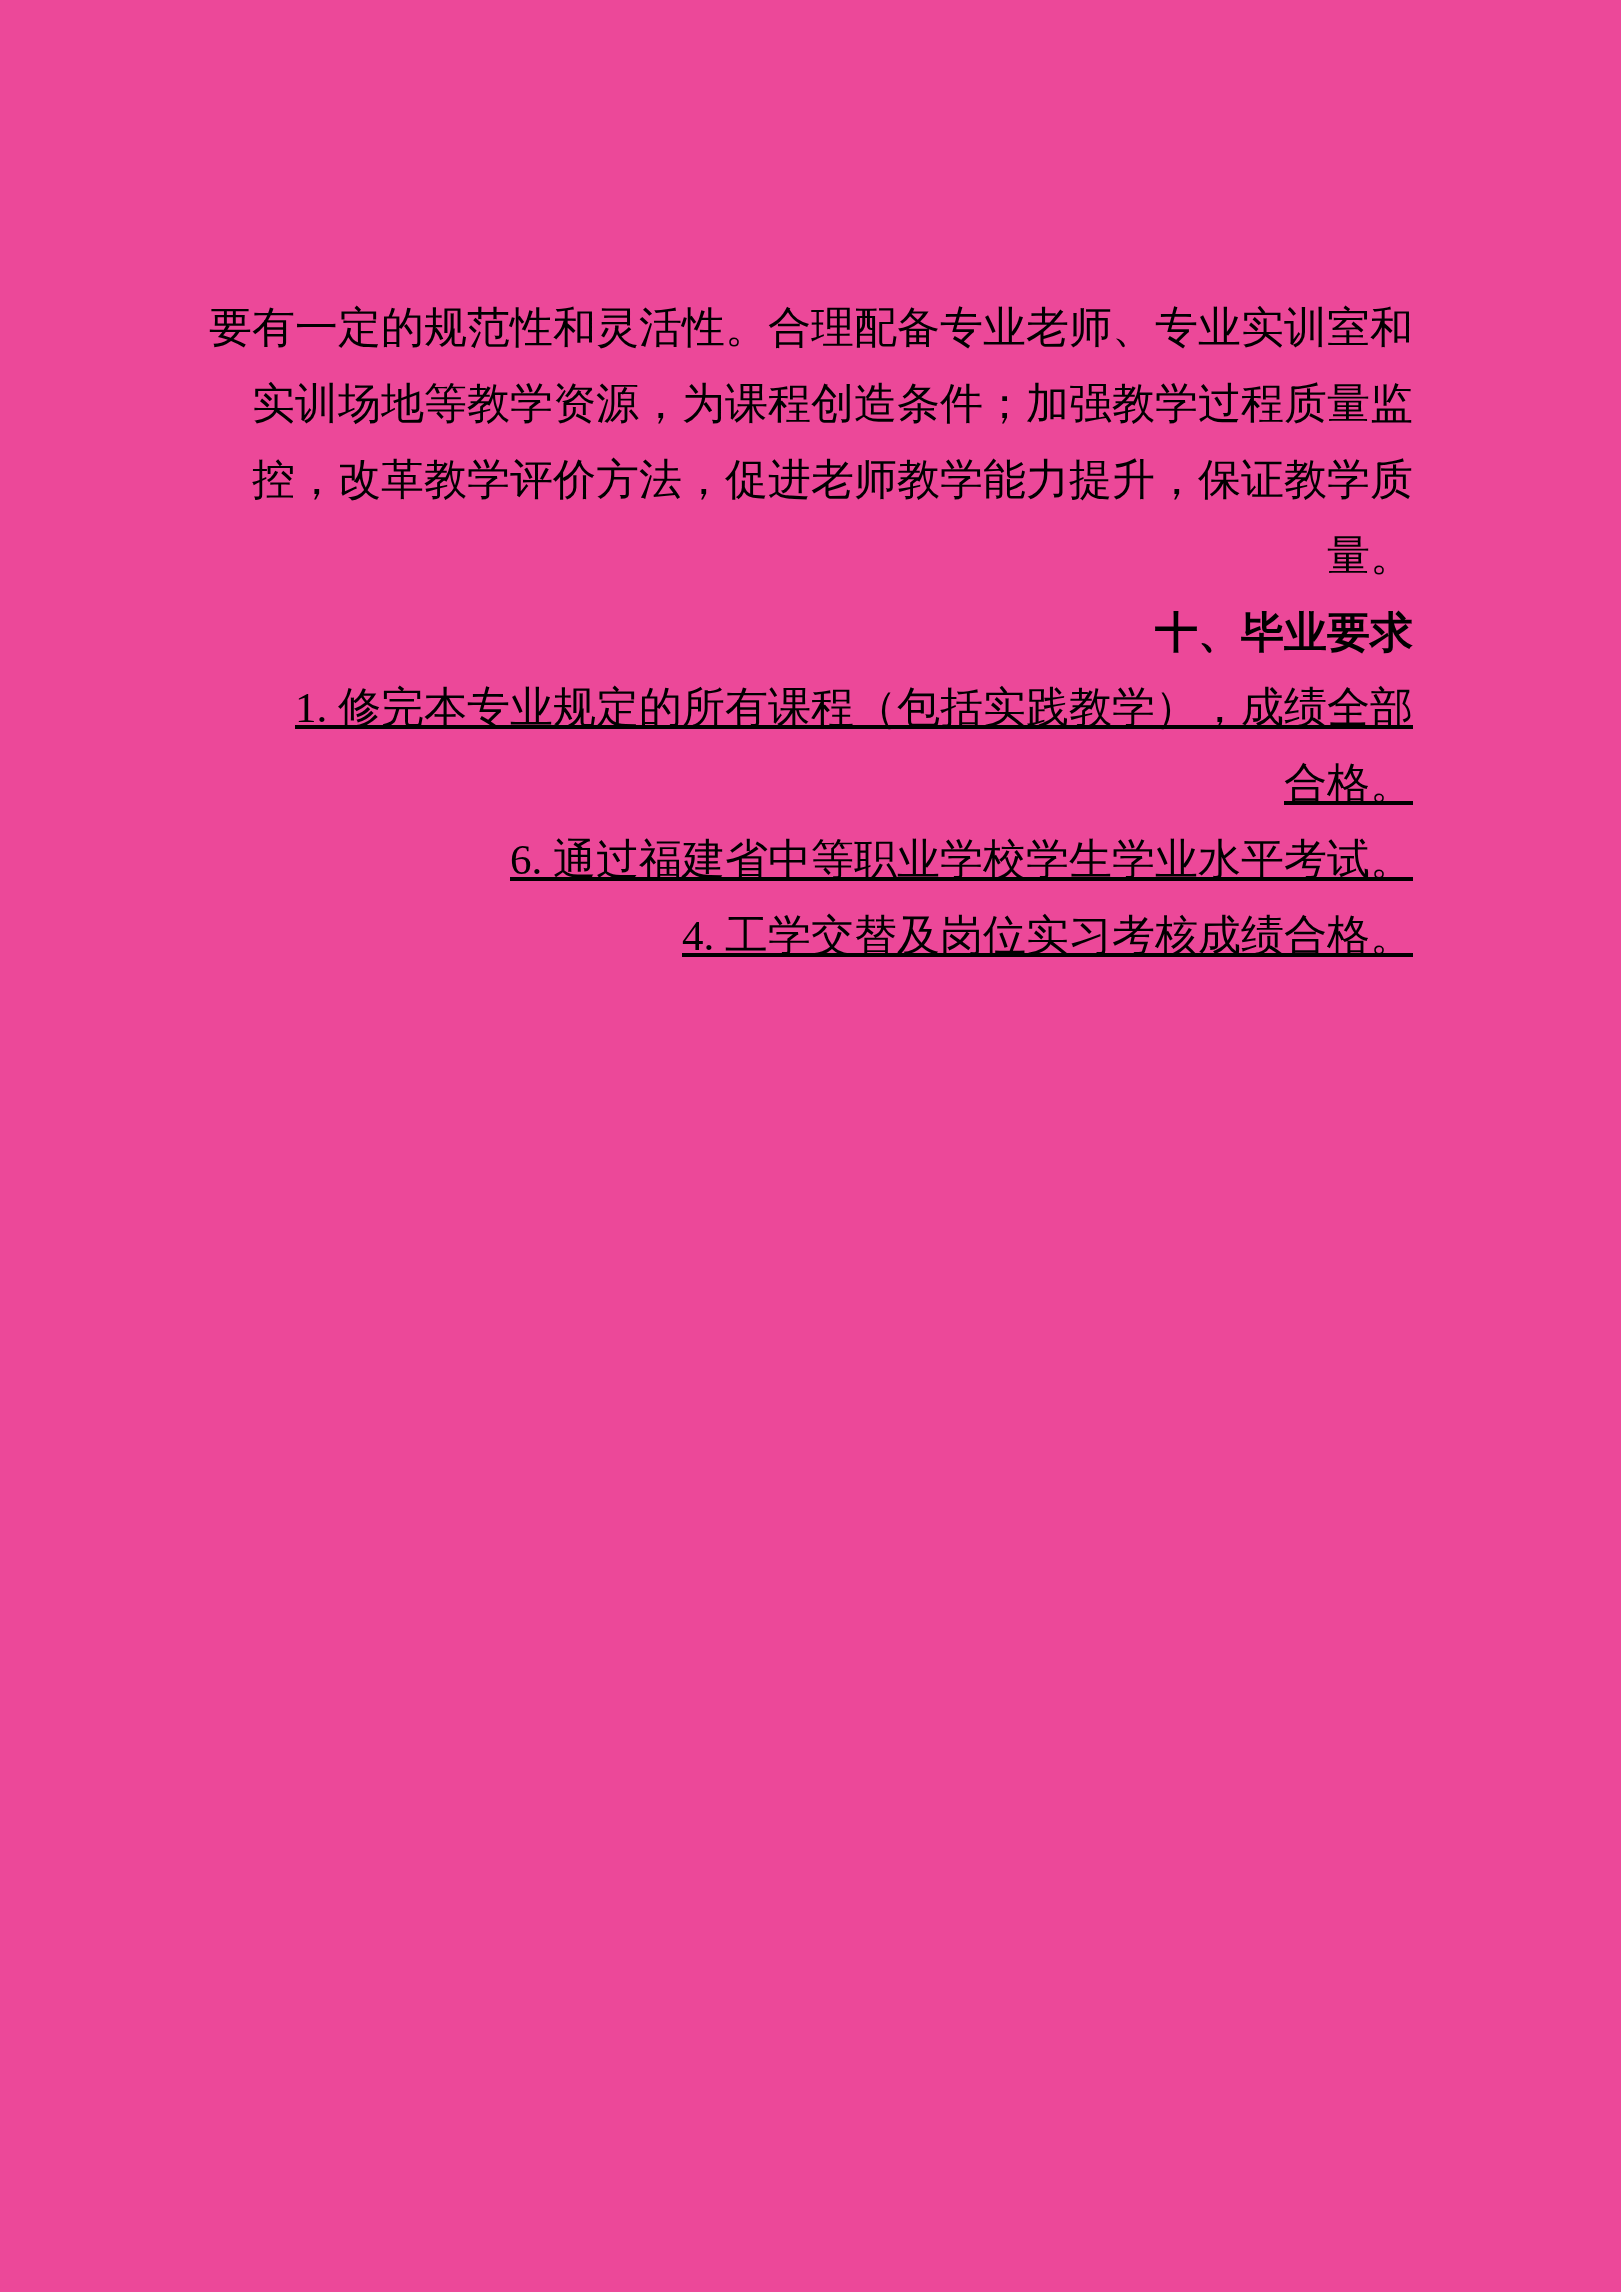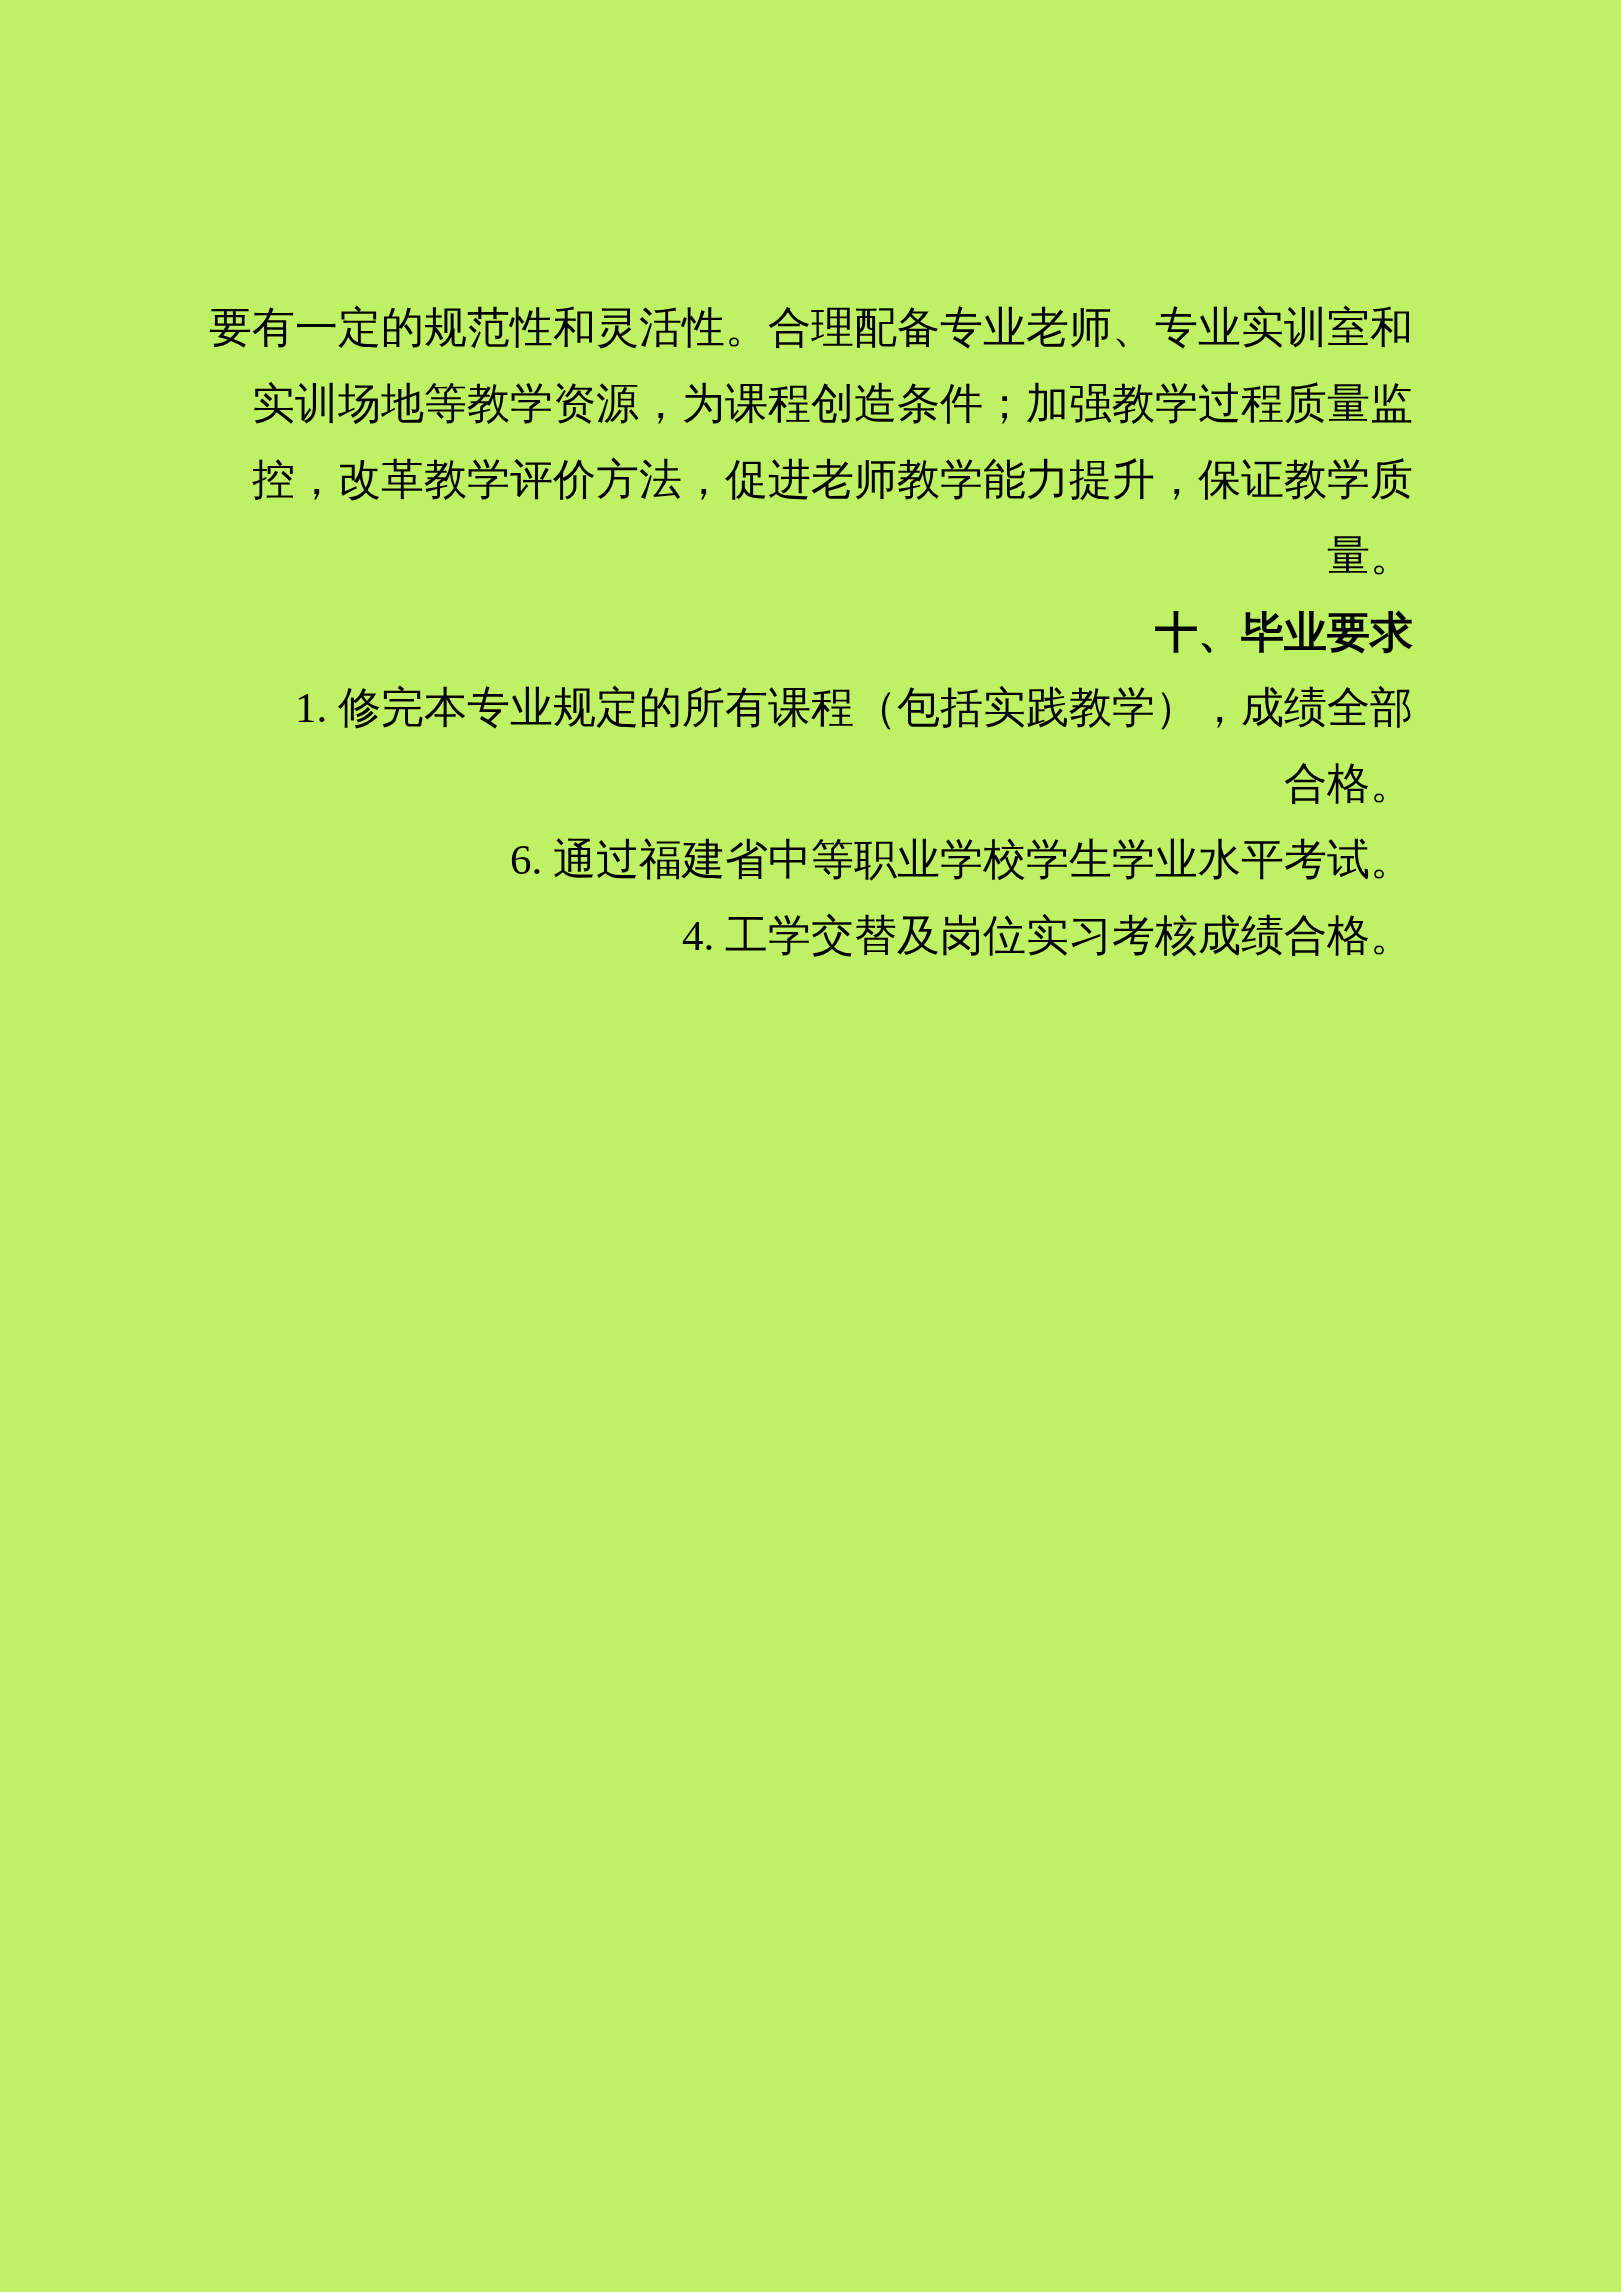--- a/index.html
+++ b/index.html
@@ -5,21 +5,21 @@
   * { box-sizing: border-box; }
   html, body {
     margin: 0;
     padding: 0;
     background: #ffffff;
   }
   .page {
     position: relative;
     width: 1621px;
     height: 2293px;
-    background: #bef264;
+    background: #ec4899;
     overflow: hidden;
   }
   .content {
     position: absolute;
     left: 209px;
     top: 290px;
     width: 1204px;
     color: #000000;
     font-family: "Liberation Serif", "DejaVu Serif", serif;
     font-size: 43px;
@@ -29,20 +29,21 @@
     margin: 0;
     padding: 0;
     text-align: right;
   }
   .body-text {
     font-weight: normal;
     text-align: justify;
   }
   .indent {
     text-indent: 2em;
+    text-decoration: underline;
   }
   .heading {
     font-family: "Liberation Sans", "DejaVu Sans", sans-serif;
     font-weight: bold;
     font-size: 43px;
     line-height: 76px;
     text-indent: 2em;
     text-align: left;
   }
 </style>

